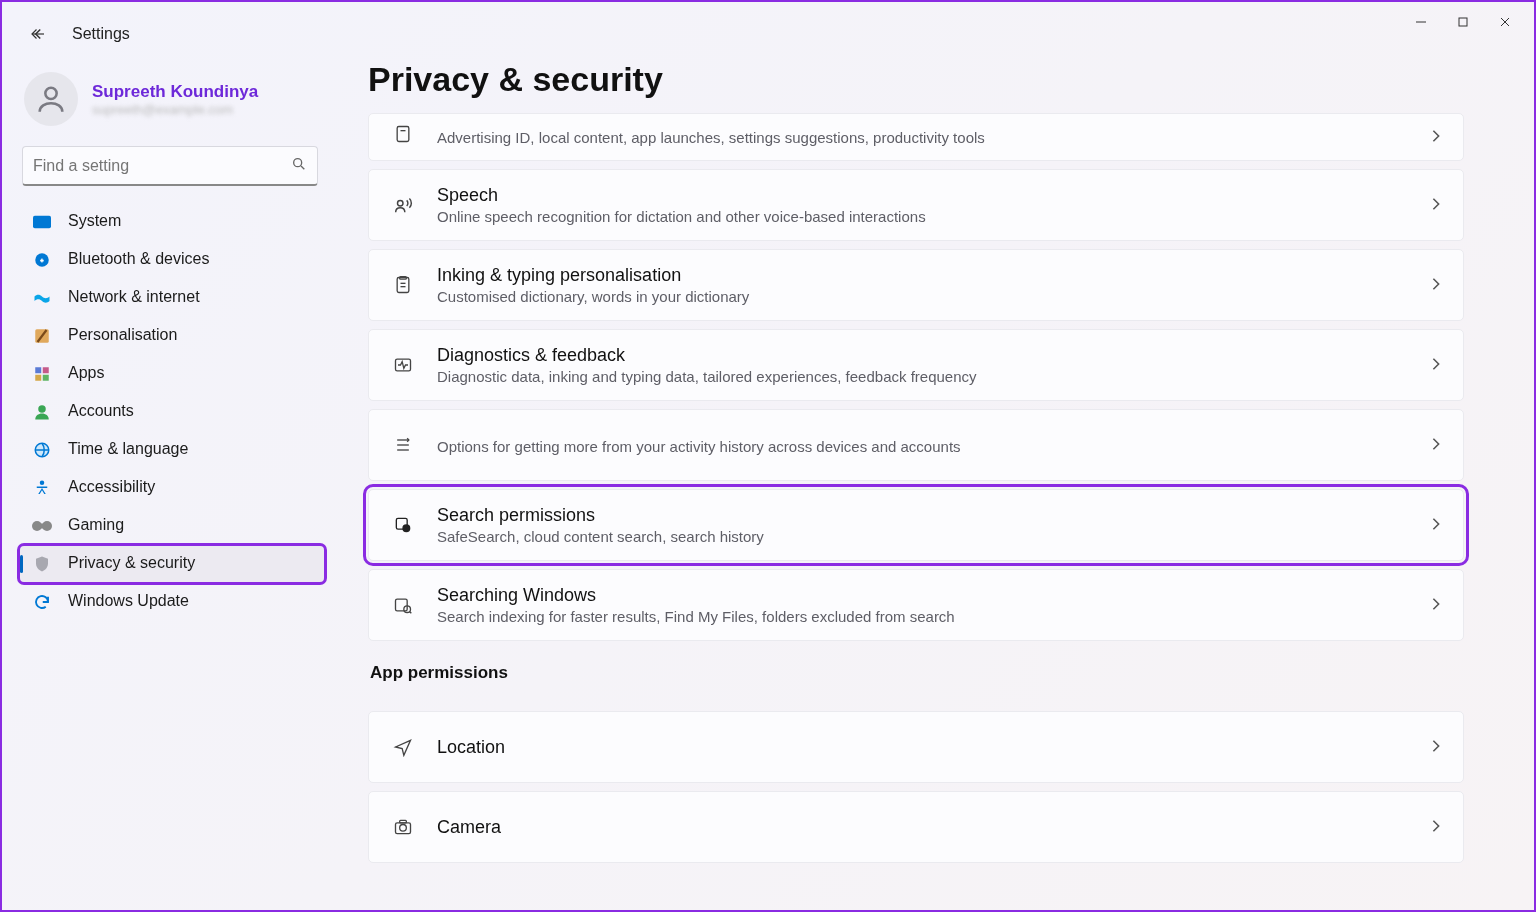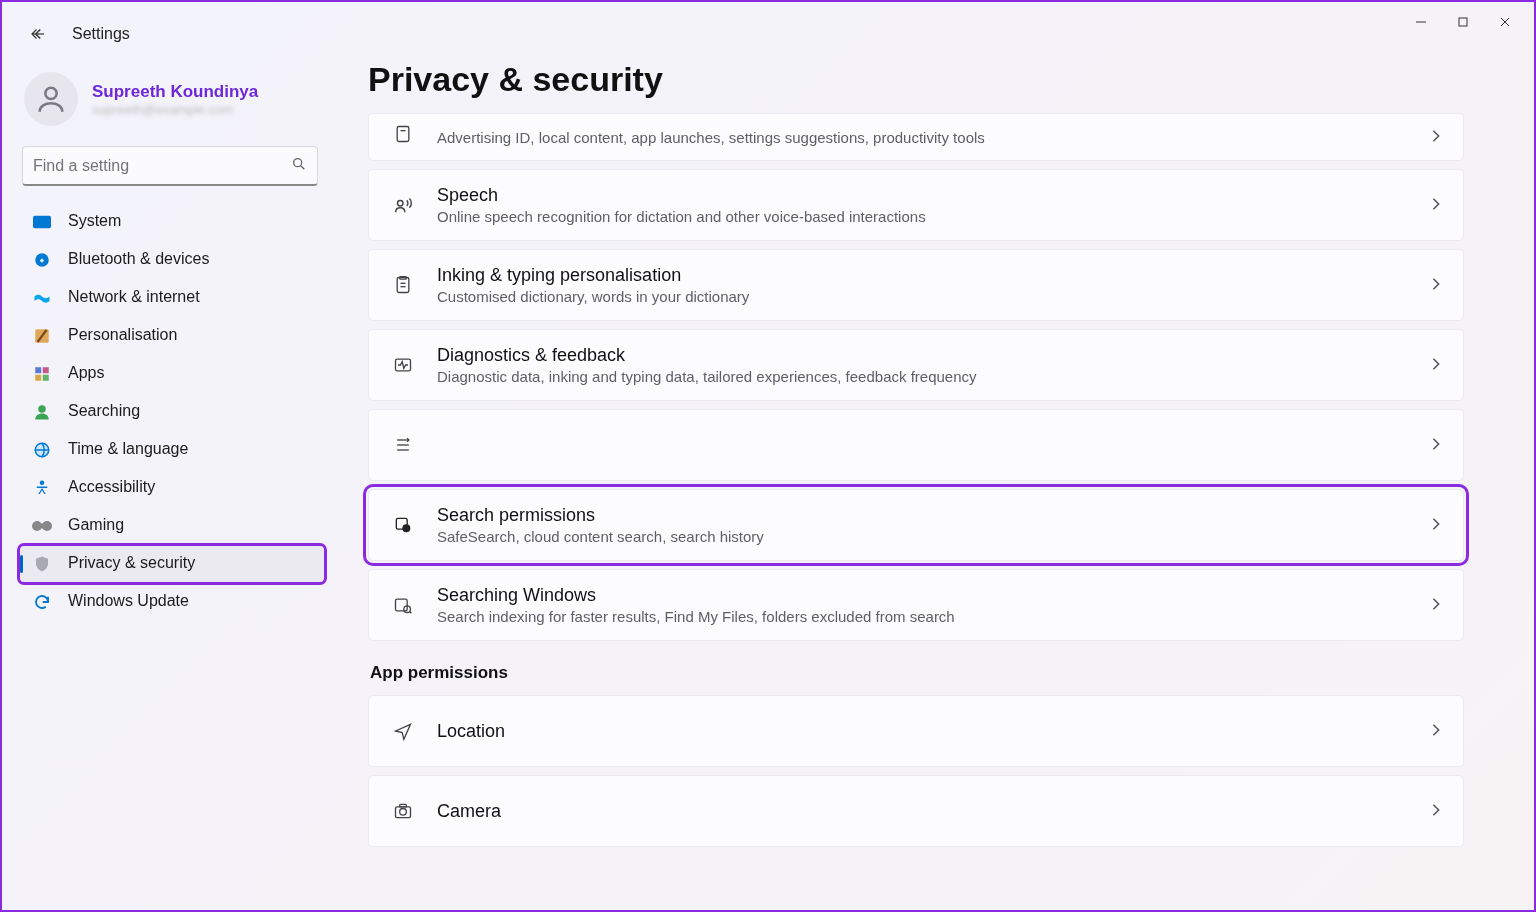--- a/index.html
+++ b/index.html
@@ -136,21 +136,21 @@
   .card .c-sub { font-size:15px; color:#5e5e66; margin-top:2px; }
   .card .chev { color:#555; font-size:14px; }
   .card.partial { min-height:48px; padding-top:0; align-items:flex-end; }
   .card.partial .c-icon { margin-top: -4px; }
   .card.highlighted {
     outline: 3px solid #8a2be2;
     outline-offset: 2px;
   }
   .section-title {
     font-size:17px; font-weight:600; color:#111;
-    margin: 22px 0 12px 2px;
+    margin: 22px 0 28px 2px;
   }
 </style>
 </head>
 <body>
 
 <div class="titlebar">
   <div class="win-btn">
     <svg width="12" height="12" viewBox="0 0 12 12">
         <line x1="1" y1="6" x2="11" y2="6" stroke="#333" stroke-width="1"></line>
       </svg>
@@ -251,21 +251,21 @@
           </span>
           <span>Apps</span>
         </div>
         <div class="nav-item">
           <span class="ni-icon">
             <svg width="18" height="18" viewBox="0 0 24 24" fill="#3aa655">
               <circle cx="12" cy="8" r="5"></circle>
               <path d="M3 22c0-5 4-8 9-8s9 3 9 8z"></path>
             </svg>
           </span>
-          <span>Searching</span>
+          <span>Accounts</span>
         </div>
         <div class="nav-item">
           <span class="ni-icon">
             <svg width="18" height="18" viewBox="0 0 24 24" fill="none" stroke="#0078d4" stroke-width="2">
               <circle cx="12" cy="12" r="9" fill="#cfe8fb"></circle>
               <path d="M12 3a15 15 0 010 18M3 12h18" stroke="#0078d4"></path>
             </svg>
           </span>
           <span>Time &amp; language</span>
         </div>
@@ -377,20 +377,21 @@
         <div class="card">
           <div class="c-icon">
             <svg width="20" height="20" viewBox="0 0 24 24" fill="none" stroke="#444" stroke-width="1.6">
               <line x1="5" y1="6" x2="19" y2="6"></line>
               <line x1="5" y1="12" x2="19" y2="12"></line>
               <line x1="5" y1="18" x2="19" y2="18"></line>
               <polyline points="17 4 19 6 17 8"></polyline>
             </svg>
           </div>
           <div class="c-body">
+            <div class="c-sub">Options for getting more from your activity history across devices and accounts</div>
           </div>
           <div class="chev"><svg width="10" height="14" viewBox="0 0 10 16" fill="none" stroke="#555" stroke-width="1.8">
               <polyline points="2 2 8 8 2 14"></polyline>
             </svg></div>
         </div>
         <div class="card highlighted">
           <div class="c-icon">
             <svg width="20" height="20" viewBox="0 0 24 24" fill="none" stroke="#222" stroke-width="1.6">
               <rect x="4" y="4" width="13" height="13" rx="2"></rect>
               <circle cx="16" cy="16" r="4" fill="#222"></circle>

